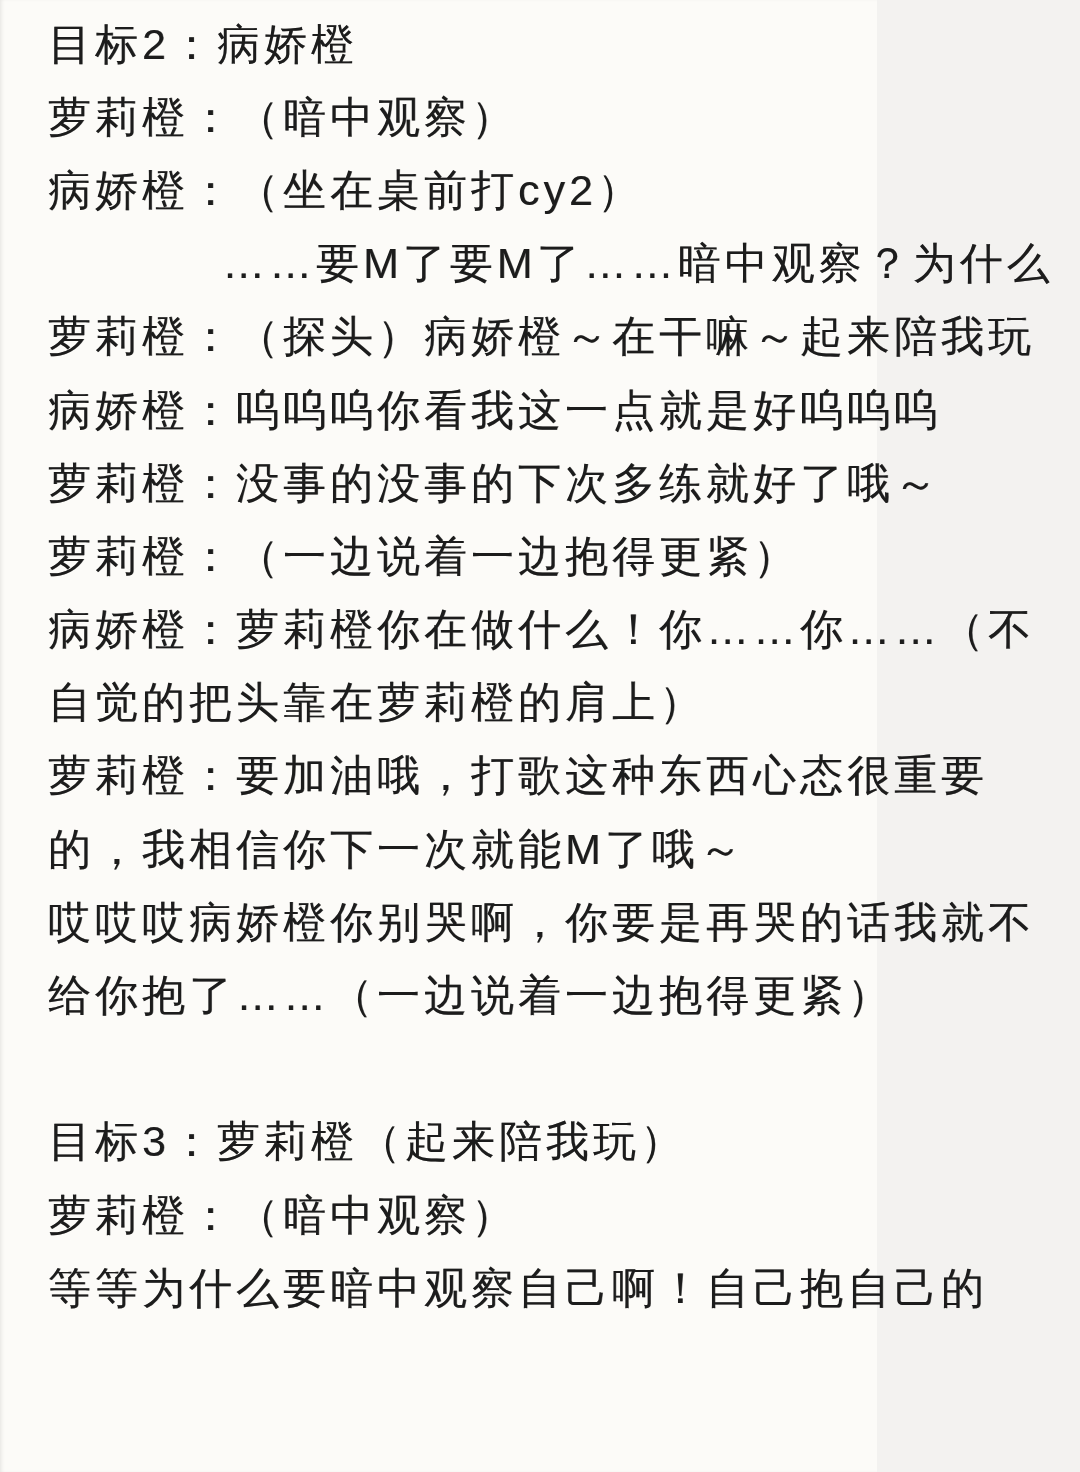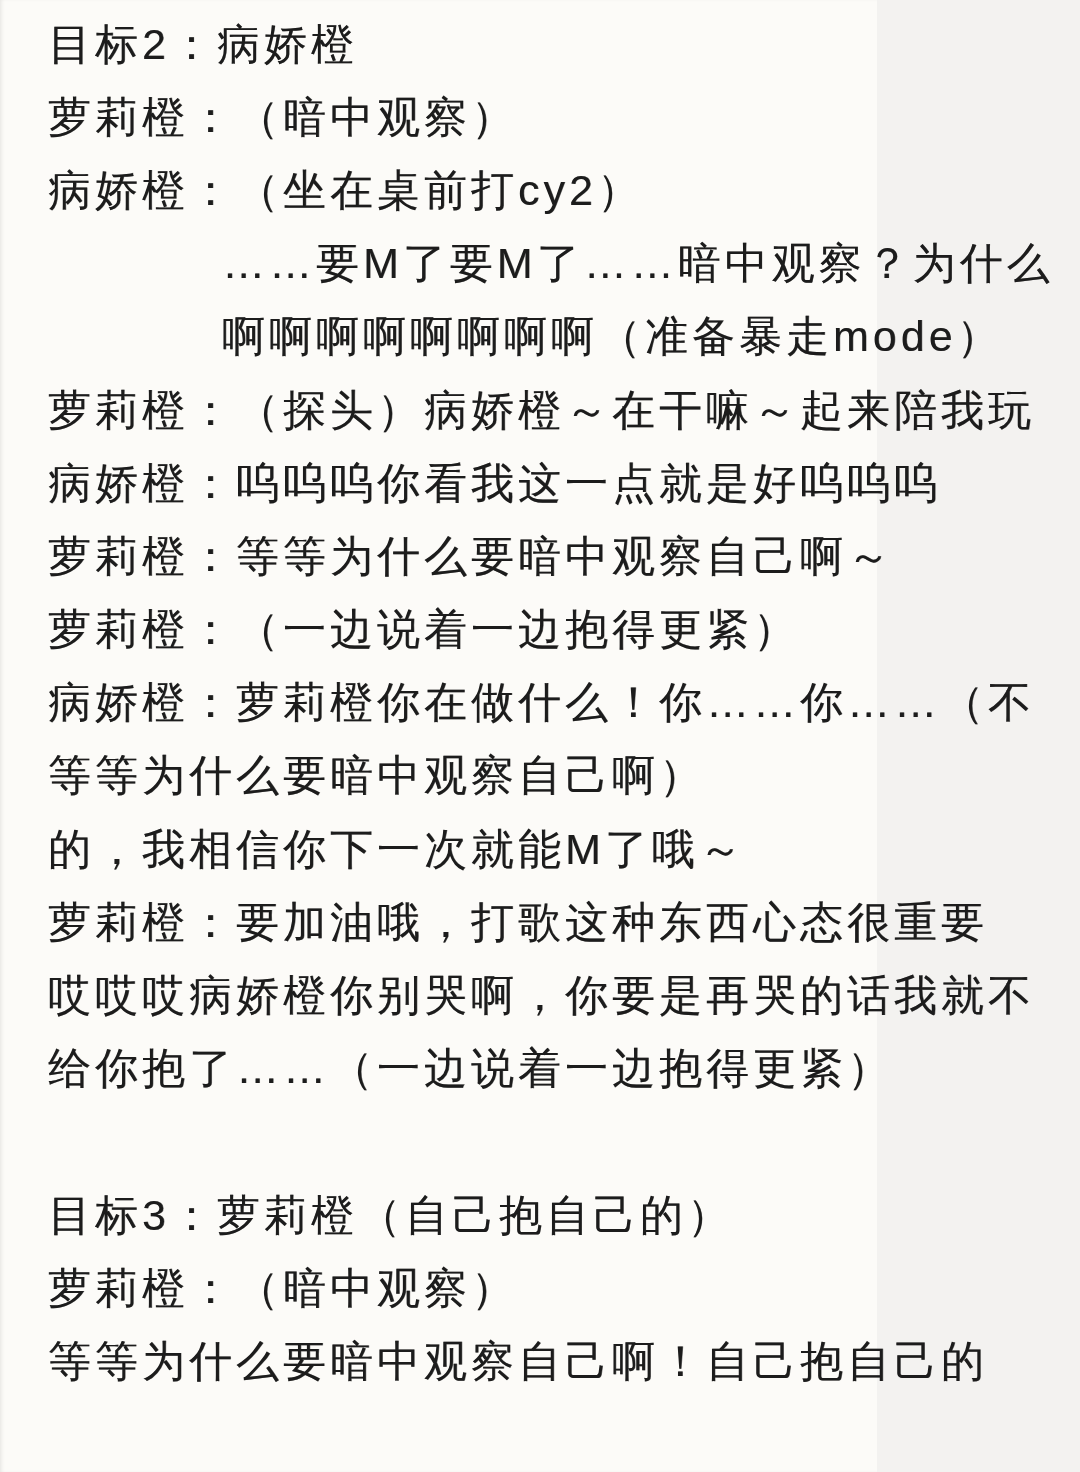--- a/index.html
+++ b/index.html
@@ -42,28 +42,27 @@
   }
 </style>
 </head>
 <body>
 
 <div class="page">
   <div class="script-line">目标2：病娇橙</div>
   <div class="script-line">萝莉橙：（暗中观察）</div>
   <div class="script-line">病娇橙：（坐在桌前打cy2）</div>
   <div class="script-line indented">……要M了要M了……暗中观察？为什么</div>
-  <div class="script-line indented">啊啊啊啊啊啊啊啊（准备暴走mode）</div>
   <div class="script-line">萝莉橙：（探头）病娇橙～在干嘛～起来陪我玩</div>
   <div class="script-line">病娇橙：呜呜呜你看我这一点就是好呜呜呜</div>
-  <div class="script-line">萝莉橙：等等为什么要暗中观察自己啊～</div>
+  <div class="script-line">萝莉橙：没事的没事的下次多练就好了哦～</div>
   <div class="script-line">萝莉橙：（一边说着一边抱得更紧）</div>
   <div class="script-line">病娇橙：萝莉橙你在做什么！你……你……（不</div>
-  <div class="script-line">等等为什么要暗中观察自己啊）</div>
+  <div class="script-line">自觉的把头靠在萝莉橙的肩上）</div>
+  <div class="script-line">萝莉橙：要加油哦，打歌这种东西心态很重要</div>
   <div class="script-line">的，我相信你下一次就能M了哦～</div>
-  <div class="script-line">萝莉橙：要加油哦，打歌这种东西心态很重要</div>
   <div class="script-line">哎哎哎病娇橙你别哭啊，你要是再哭的话我就不</div>
   <div class="script-line">给你抱了……（一边说着一边抱得更紧）</div>
   <div class="script-line spacer"></div>
-  <div class="script-line">目标3：萝莉橙（自己抱自己的）</div>
+  <div class="script-line">目标3：萝莉橙（起来陪我玩）</div>
   <div class="script-line">萝莉橙：（暗中观察）</div>
   <div class="script-line">等等为什么要暗中观察自己啊！自己抱自己的</div>
 </div>
 
 </body></html>

